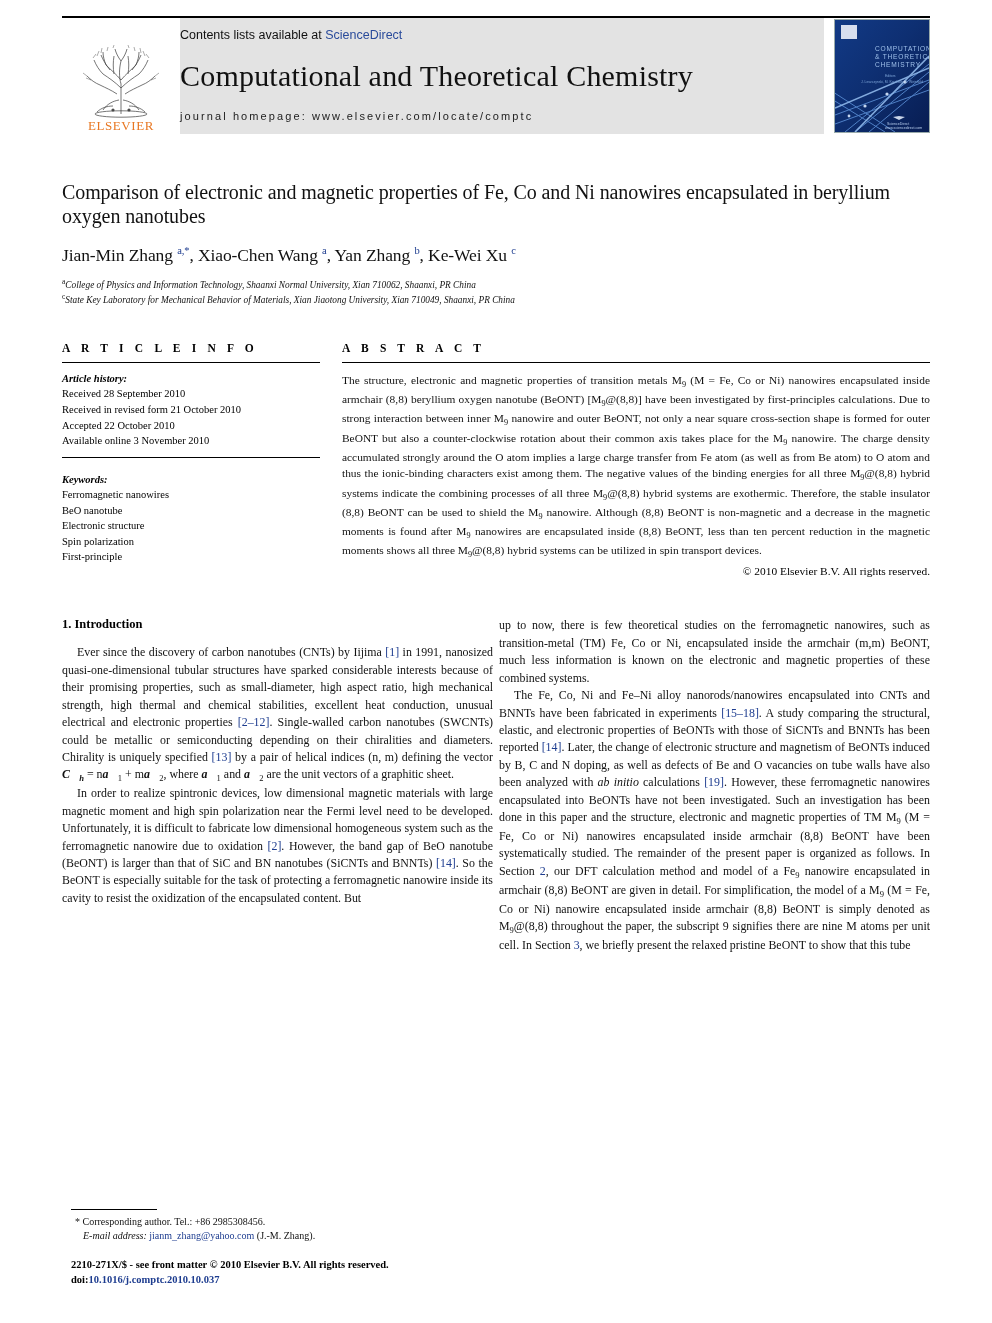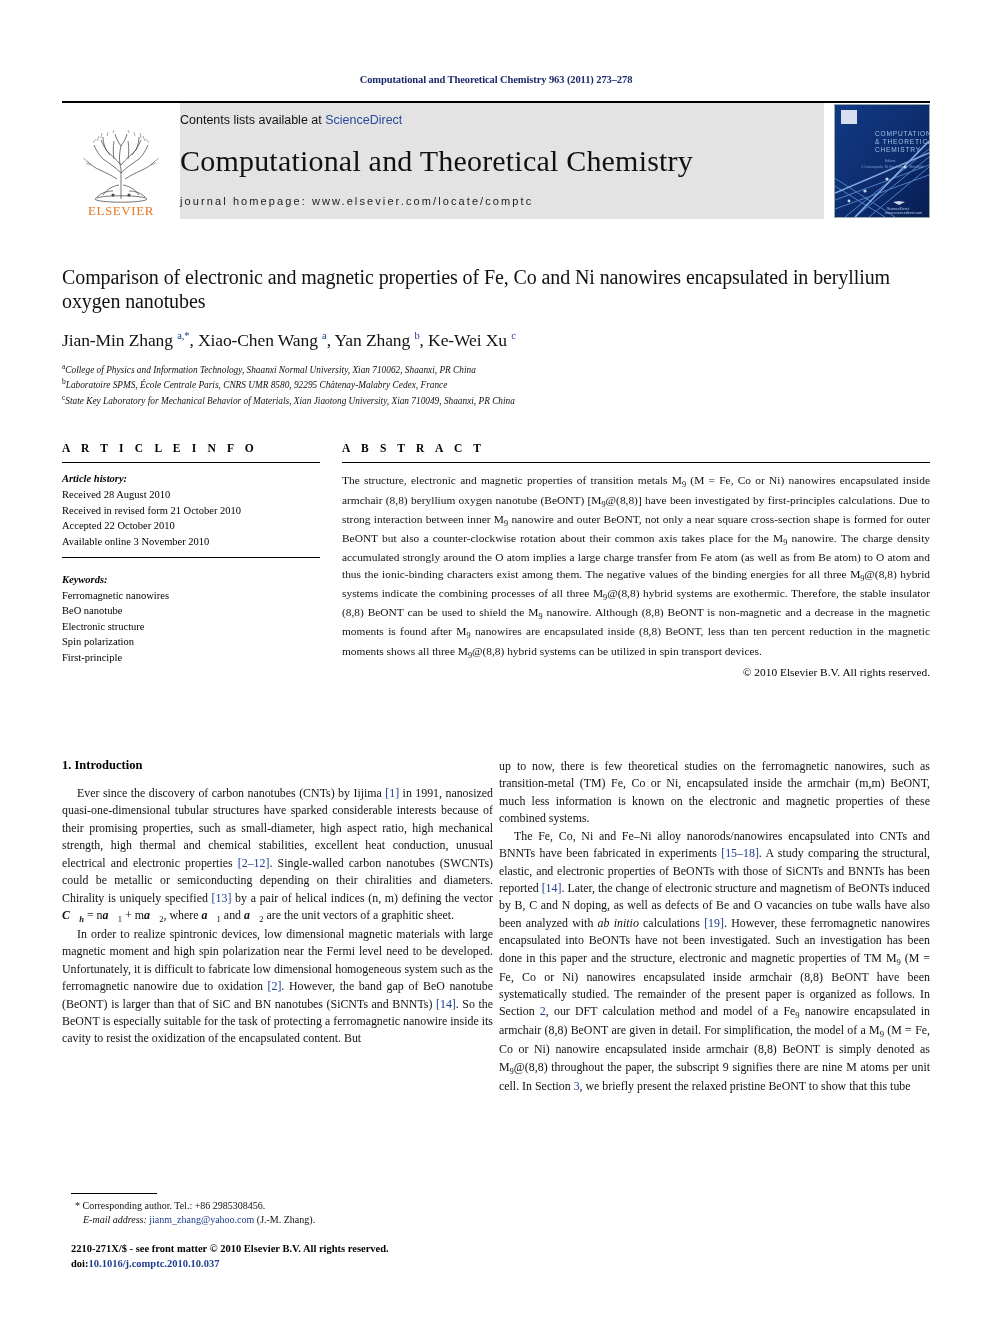--- a/index.html
+++ b/index.html
@@ -157,21 +157,21 @@
     color: #111;
   }
   .copyright {
     margin-top: 4px;
     text-align: right;
     font-size: 11.4px;
   }
 
   
   .body-cols {
-    margin-top: 80px;
+    margin-top: 40px;
     display: flex;
     gap: 6px;
     position: relative;
   }
   .bcol { flex: 1 1 0; min-width: 0; }
   .sec-head {
     font-size: 12.5px;
     font-weight: bold;
     margin: 0 0 12px 0;
     font-family: "Liberation Serif", serif;
@@ -214,21 +214,20 @@
     font-weight: bold;
   }
   .doi-link { color: #1d3c8f; font-weight: bold; }
   sub { font-size: 0.72em; }
 </style>
 </head>
 <body>
 
 <div class="page">
 
-  <div class="running-head">Computational and Theoretical Chemistry 963 (2011) 273–278</div>
 
   <div class="masthead">
 
     <div class="elsevier-logo">
       <svg class="tree-svg" width="96" height="74" viewBox="0 0 96 74">
         <g stroke="#3b3b3b" stroke-width="0.7" fill="none">
           <path d="M48 70 L48 40"></path>
           <path d="M48 44 C42 38 36 34 30 30"></path>
           <path d="M48 44 C54 38 60 34 66 30"></path>
           <path d="M48 36 C43 30 38 26 33 21"></path>
@@ -323,33 +322,32 @@
         </g>
       </svg>
     </div>
   </div>
 
   <div class="title-block">
     <h1 class="paper-title">Comparison of electronic and magnetic properties of Fe, Co and Ni nanowires encapsulated in beryllium oxygen nanotubes</h1>
     <div class="authors">Jian-Min Zhang <sup>a,*</sup>, Xiao-Chen Wang <sup>a</sup>, Yan Zhang <sup>b</sup>, Ke-Wei Xu <sup>c</sup></div>
     <div class="affiliations">
       <div><sup>a</sup><span>College of Physics and Information Technology, Shaanxi Normal University, Xian 710062, Shaanxi, PR China</span></div>
-      <div><sup>b</sup><span>Laboratoire SPMS, École Centrale Paris, CNRS UMR 8580, 92295 Châtenay-Malabry Cedex, France</span></div>
       <div><sup>c</sup><span>State Key Laboratory for Mechanical Behavior of Materials, Xian Jiaotong University, Xian 710049, Shaanxi, PR China</span></div>
     </div>
   </div>
 
   <div class="info-abstract">
 
     <div class="col-info">
       <div class="section-caps">A R T I C L E    I N F O</div>
       <div class="rule"></div>
       <div class="hist-block">
         <div class="hist-title">Article history:</div>
-        <div>Received 28 August 2010</div>
+        <div>Received 28 September 2010</div>
         <div>Received in revised form 21 October 2010</div>
         <div>Accepted 22 October 2010</div>
         <div>Available online 3 November 2010</div>
       </div>
       <div class="rule"></div>
       <div class="kw-block">
         <div class="kw-title">Keywords:</div>
         <div>Ferromagnetic nanowires</div>
         <div>BeO nanotube</div>
         <div>Electronic structure</div>

